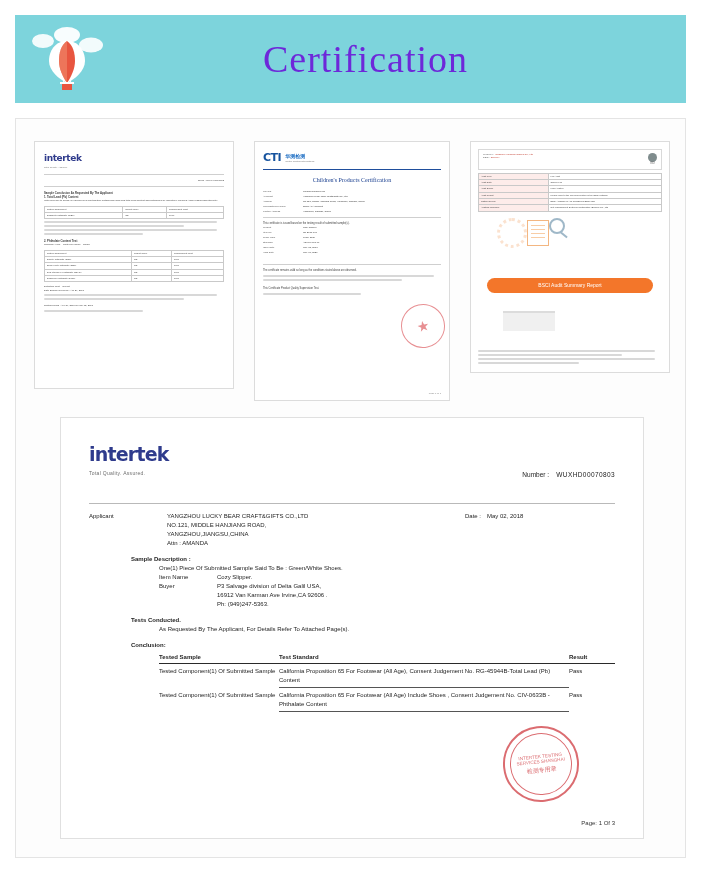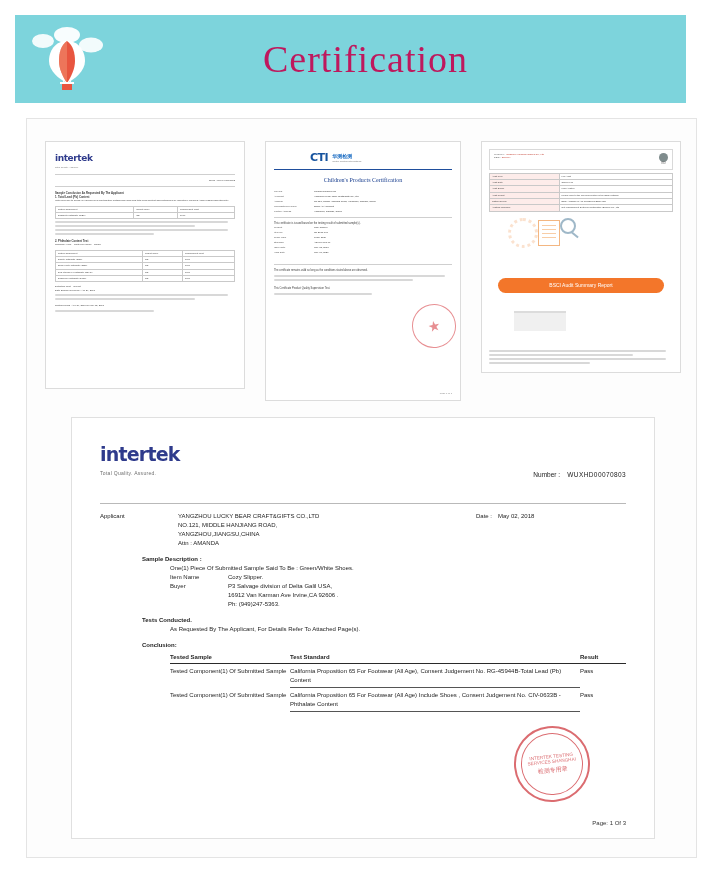--- a/index.html
+++ b/index.html
@@ -27,31 +27,31 @@
   }
   .banner-logo {
     width: 76px; height: 76px;
     margin-left: 14px;
     position: relative;
     flex: none;
   }
   .banner-title {
     flex: 1;
     text-align: center;
-    color: #be185d;
+    color: #6d28d9;
     font-size: 38px;
     letter-spacing: 1px;
     padding-right: 60px;
     font-family: "Liberation Serif", serif;
   }
 
   
   .doc-frame {
     position: absolute;
-    left: 26px; top: 118px;
+    left: 15px; top: 118px;
     width: 671px; height: 740px;
     background: #fdfdfd;
     border: 1px solid #e4e4e4;
   }
 
   
   .top-row {
     position: absolute;
     left: 18px; top: 22px;
     width: 636px; height: 268px;
@@ -115,21 +115,20 @@
     display: flex; align-items: center; gap: 4px;
     border-bottom: 1px solid #1f4e9c;
     padding-bottom: 3px;
   }
   .cti-mark {
     font-family: "DejaVu Sans", sans-serif;
     font-weight: bold;
     color: #16539e;
     font-size: 11px;
     letter-spacing: -0.5px;
-    margin-left: 36px;
   }
   .cti-cn { color: #1f6fc4; font-size: 5px; font-weight: bold; }
   .cti-en { color: #777; font-size: 2.4px; }
   .cti-title {
     text-align: center;
     color: #1a3f8f;
     font-size: 6px;
     font-family: "Liberation Serif", serif;
     margin: 6px 0 5px;
   }

